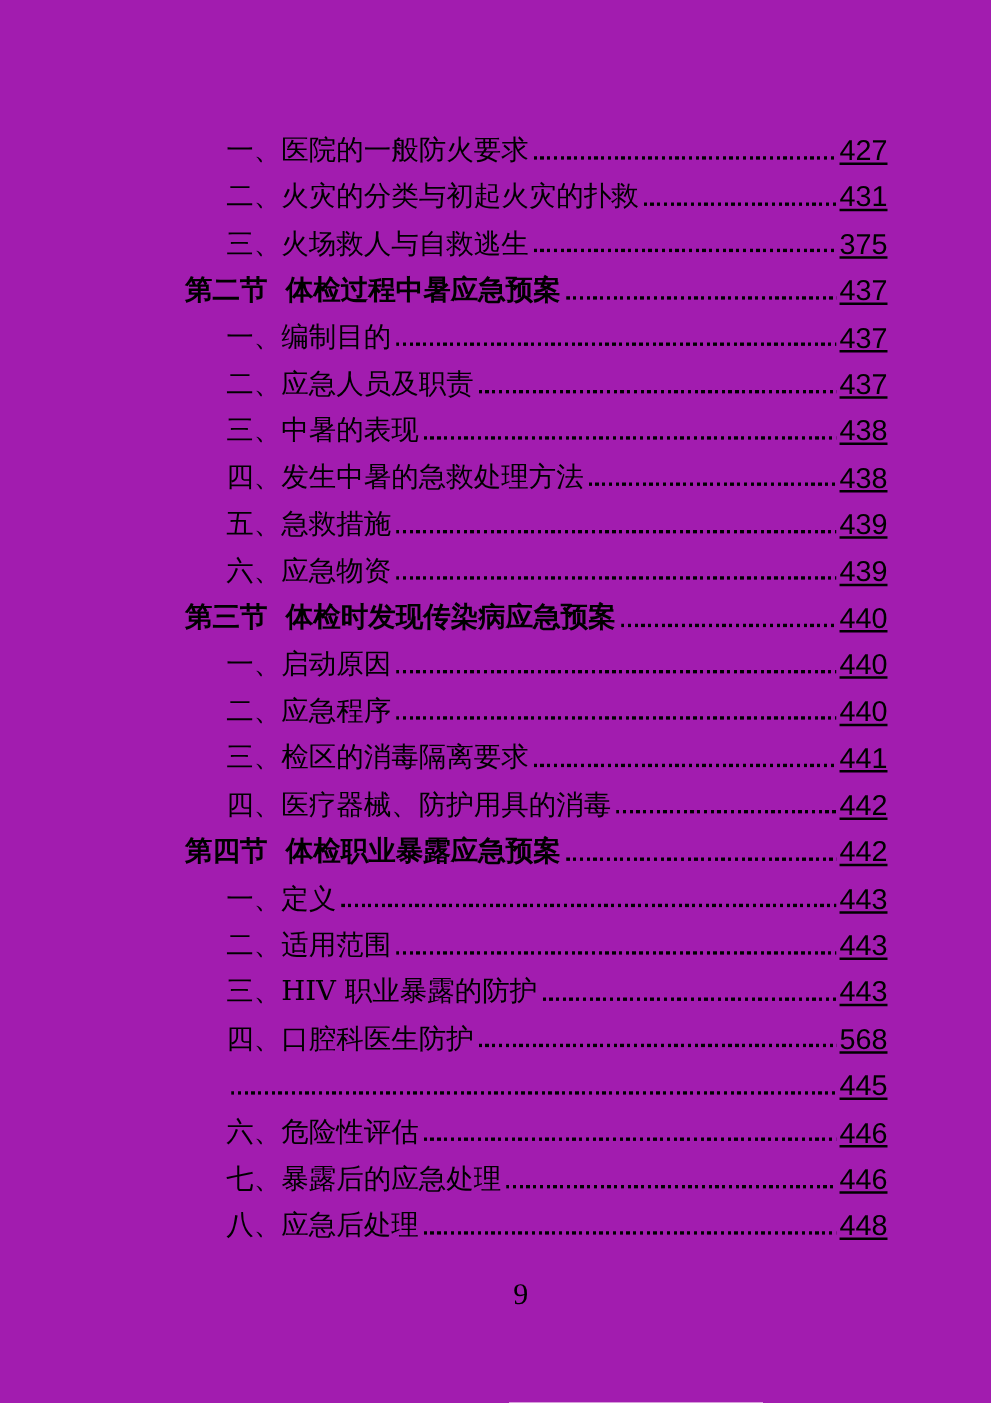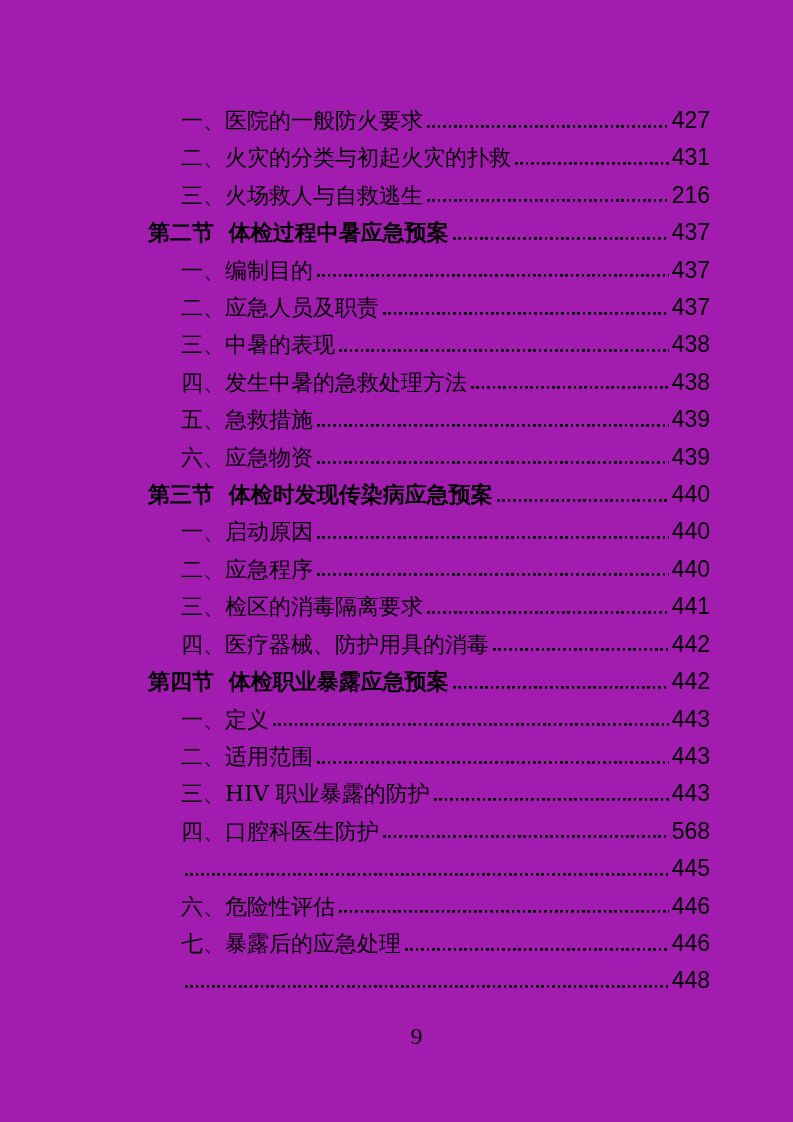--- a/index.html
+++ b/index.html
@@ -46,20 +46,21 @@
     background-image: repeating-linear-gradient(to right, #000 0 2.6px, transparent 2.6px 5.4px);
     background-size: 100% 2.7px;
     background-repeat: no-repeat;
     background-position: 0 22.6px;
   }
   .pagenum {
     flex: 0 0 auto;
     font-family: "Liberation Sans", "DejaVu Sans", sans-serif;
     font-size: 23px;
     text-align: right;
+    text-decoration: underline;
   }
   .page-number {
     position: absolute;
     top: 1023px;
     left: 0;
     width: 100%;
     text-align: center;
     font-family: "Liberation Serif", "DejaVu Serif", serif;
     font-size: 24px;
   }
@@ -75,21 +76,21 @@
     <span class="pagenum">427</span>
   </div>
       <div class="entry item">
     <span class="label">二、火灾的分类与初起火灾的扑救</span>
     <span class="leader"></span>
     <span class="pagenum">431</span>
   </div>
       <div class="entry item">
     <span class="label">三、火场救人与自救逃生</span>
     <span class="leader"></span>
-    <span class="pagenum">216</span>
+    <span class="pagenum">375</span>
   </div>
       <div class="entry section">
     <span class="label">第二节 体检过程中暑应急预案</span>
     <span class="leader"></span>
     <span class="pagenum">437</span>
   </div>
       <div class="entry item">
     <span class="label">一、编制目的</span>
     <span class="leader"></span>
     <span class="pagenum">437</span>
@@ -177,18 +178,19 @@
     <span class="label">六、危险性评估</span>
     <span class="leader"></span>
     <span class="pagenum">446</span>
   </div>
       <div class="entry item">
     <span class="label">七、暴露后的应急处理</span>
     <span class="leader"></span>
     <span class="pagenum">446</span>
   </div>
       <div class="entry item">
+    <span class="label">八、应急后处理</span>
     <span class="leader"></span>
     <span class="pagenum">448</span>
   </div>
     </div>
   <div class="page-number">9</div>
 </div>
 
 </body></html>

